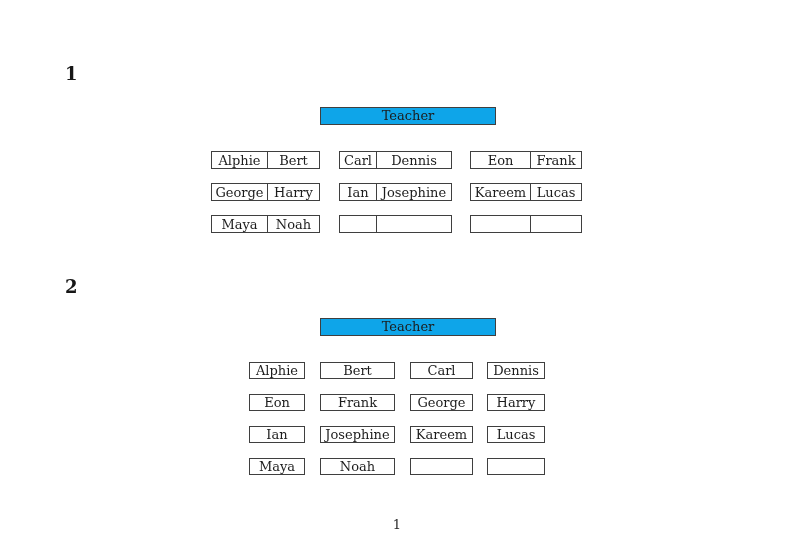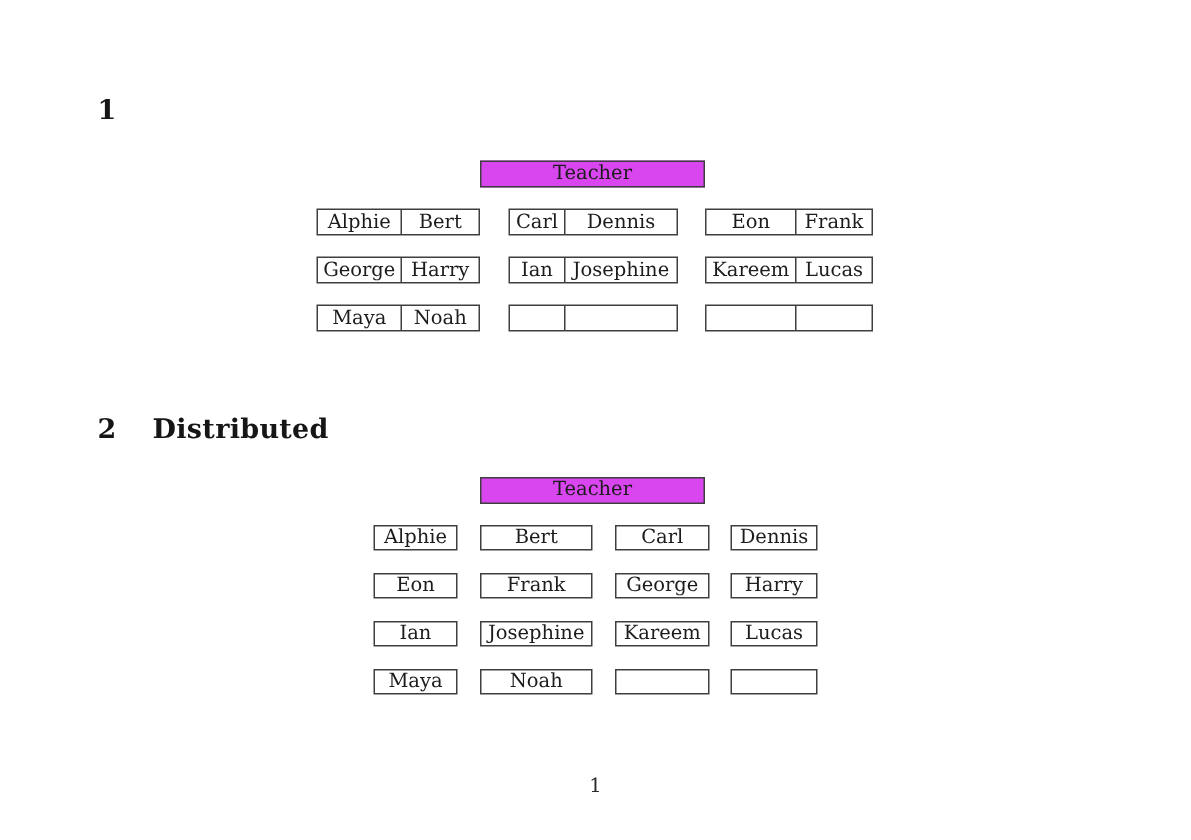--- a/index.html
+++ b/index.html
@@ -6,27 +6,27 @@
   .page{
     position:relative;width:794px;height:560px;background:#ffffff;
     font-family:"DejaVu Serif","Liberation Serif",serif;color:#1c1c1c;
     overflow:hidden;margin:0 auto;
   }
   .heading{
     position:absolute;left:65px;display:flex;gap:24px;
     font-size:18px;font-weight:bold;color:#161616;letter-spacing:.2px;
   }
   .teacher-box{
-    position:absolute;left:320px;width:150px;height:18px;
-    border:1px solid #3f3f3f;box-sizing:border-box;background:#d946ef;
+    position:absolute;left:320px;width:176px;height:18px;
+    border:1px solid #3f3f3f;box-sizing:border-box;background:#0ea5e9;
     text-align:center;font-size:13px;line-height:16px;color:#1c1c1c;
   }
   .desk{
     position:absolute;height:18px;border:1px solid #3f3f3f;
-    box-sizing:border-box;display:flex;background:#fff;
+    box-sizing:border-box;display:flex;background:#fff;margin-top:12px;
   }
   .seat{
     text-align:center;font-size:13px;line-height:15px;color:#1c1c1c;
     white-space:nowrap;overflow:hidden;box-sizing:border-box;padding-top:1px;
   }
   .seat.a{border-right:1px solid #3f3f3f;}
   .seat.b{flex:1;}
   
   .s1r1{top:139px}.s1r2{top:171px}.s1r3{top:203px}
   .s1c1{left:211px;width:109px}.s1c1 .a{width:56px}
@@ -90,21 +90,20 @@
     <span class="seat a"></span>
     <span class="seat b"></span>
   </div>
   <div class="desk s1r3 s1c3">
     <span class="seat a"></span>
     <span class="seat b"></span>
   </div>
 
   <div class="heading" style="top:276px">
     <span>2</span>
-    <span>Distributed</span>
   </div>
 
   <div class="teacher-box" style="top:318px">Teacher</div>
 
   <div class="desk s2desk s2r1 s2c1">
     <span class="seat">Alphie</span>
   </div>
   <div class="desk s2desk s2r1 s2c2">
     <span class="seat">Bert</span>
   </div>

